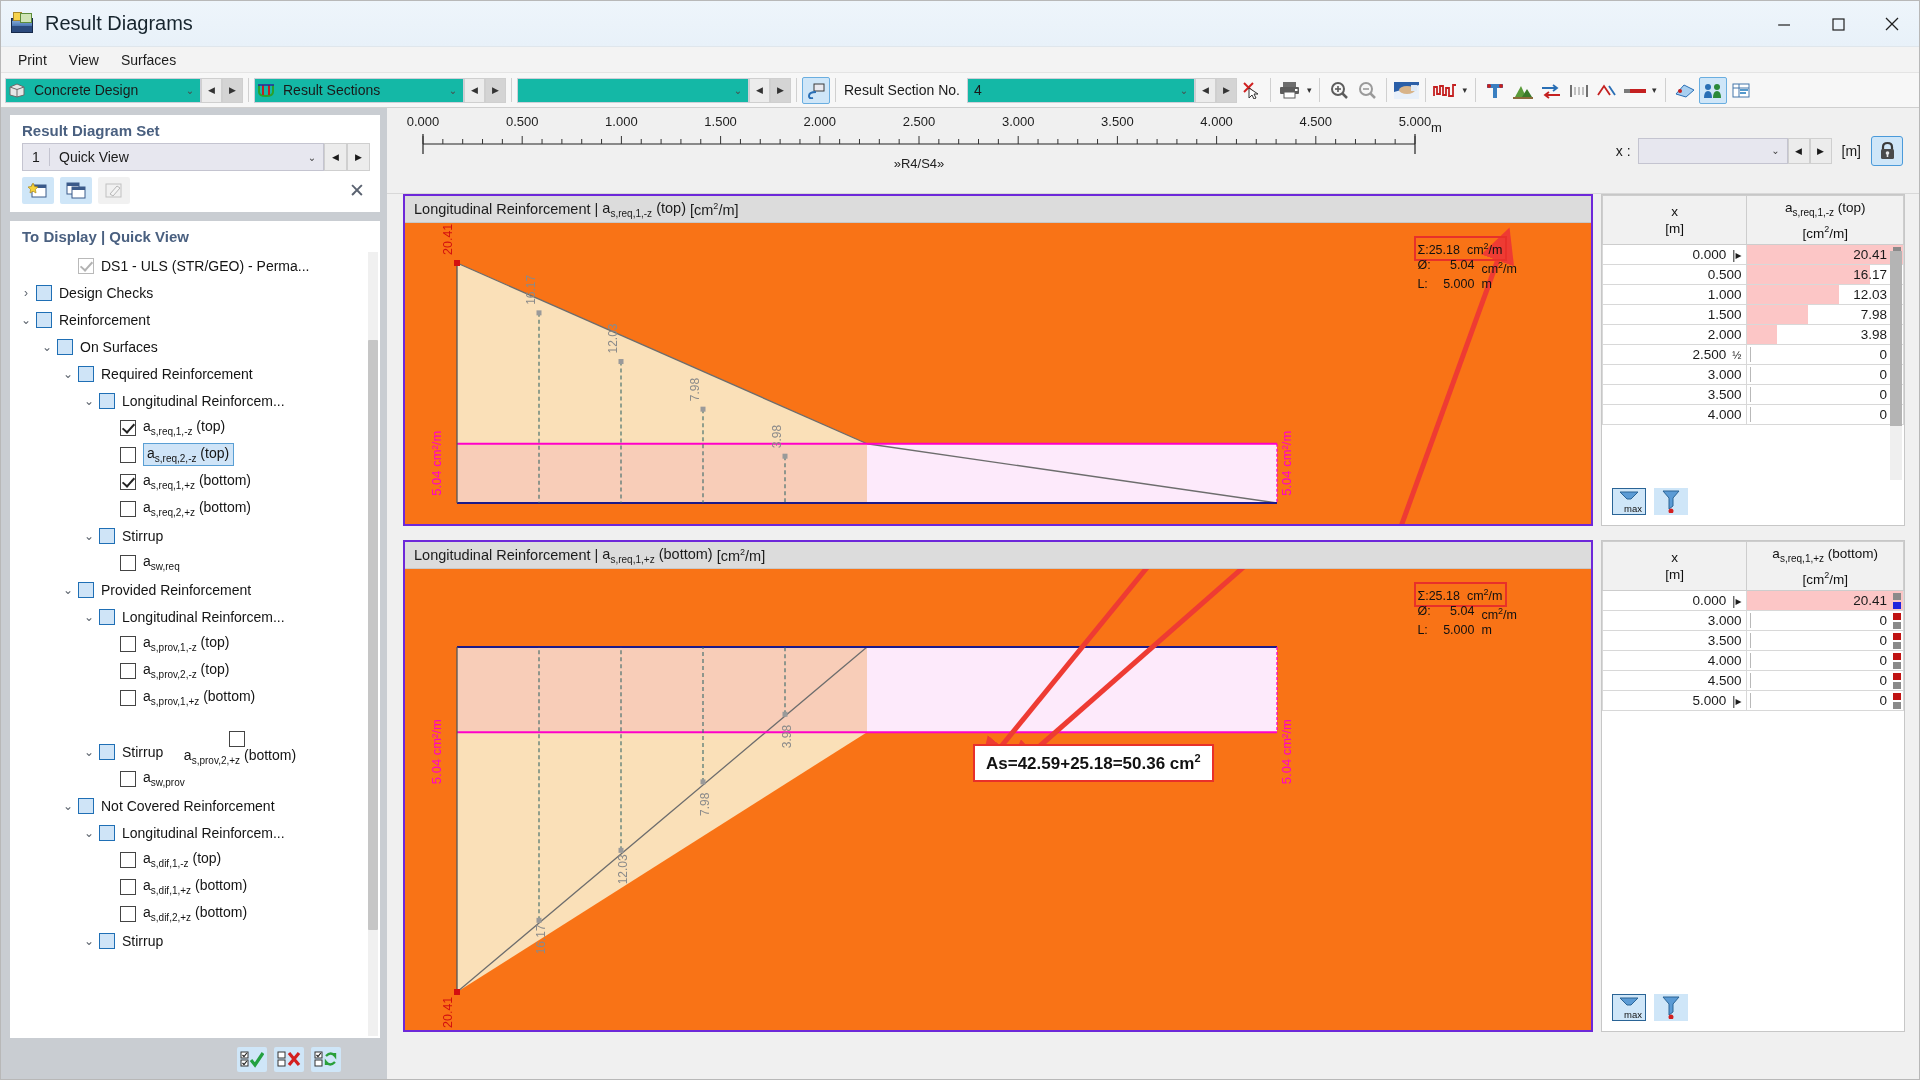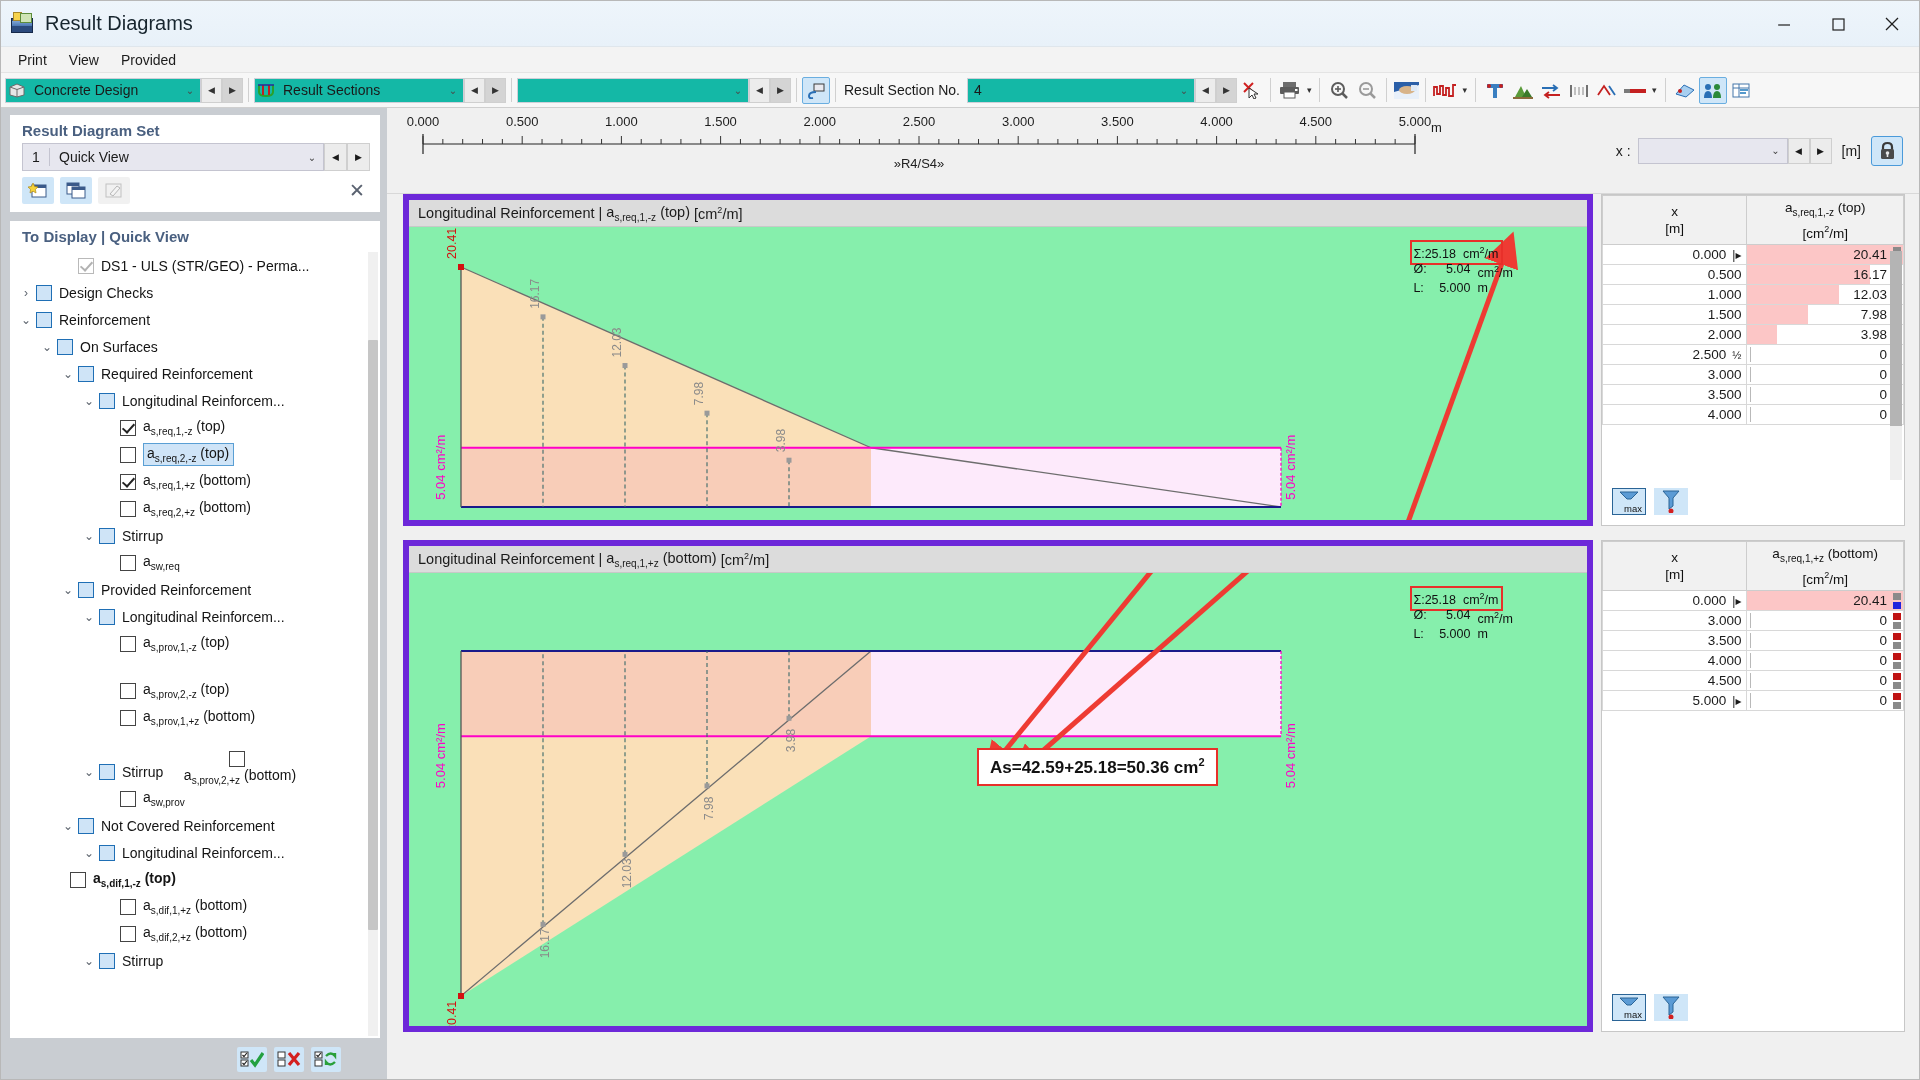--- a/index.html
+++ b/index.html
@@ -146,21 +146,21 @@
   .xcombo .arr { margin-left:auto; width:22px; text-align:center; font-size:10px; color:#444; }
   .xspin { width:22px; height:26px; background:#ececec; border:1px solid #cfcfcf;
       display:flex; align-items:center; justify-content:center; font-size:9px; }
   .xunit { font-size:14px; margin:0 10px; }
   .lockbtn { width:32px; height:30px; background:#cfe6f8; border:1px solid #4a9ada;
       border-radius:3px; display:flex; align-items:center; justify-content:center; }
 
   
   .diagrams { flex:1; display:flex; min-height:0; padding:0 0 6px 0; }
   .diagcol { flex:1; display:flex; flex-direction:column; min-width:0; padding-left:16px; }
-  .panel { background:#86efac; border:6px solid #6d28d9; display:flex; flex-direction:column;justify-content:center; }
+  .panel { background:#f97316; border:2px solid #6d28d9; display:flex; flex-direction:column;justify-content:center; }
   .panel.p1 { height:332px; }
   .panel.p2 { height:492px; margin-top:14px; }
   .panel-head { height:27px; flex:0 0 27px; background:#dcdcdc; border-bottom:1px solid #c8c8c8;
       display:flex; align-items:center; padding-left:9px; font-size:14.5px; color:#1b1b1b; }
   .panel-head sub { font-size:10px; } .panel-head sup { font-size:9px; }
   .plot { flex:1; position:relative; overflow:hidden; }
   .plot svg { position:absolute; left:0; top:0; }
 
   .sumbox { position:absolute; font-size:12.5px; color:#111; line-height:15px; white-space:nowrap; }
   .sumbox .r { display:flex; }
@@ -231,21 +231,21 @@
       <svg width="18" height="18">
           <line x1="3" y1="3" x2="15" y2="15" stroke="#202020" stroke-width="1.3"></line>
           <line x1="15" y1="3" x2="3" y2="15" stroke="#202020" stroke-width="1.3"></line>
         </svg>
     </div>
   </div>
 
   <div class="menubar">
     <div class="menuitem">Print</div>
     <div class="menuitem">View</div>
-    <div class="menuitem">Provided</div>
+    <div class="menuitem">Surfaces</div>
   </div>
 
   <div class="toolbar">
 
     <div class="tb-combo" style="width:196px">
       <div class="cb-ico">
         <svg width="17" height="15">
             <polygon points="1,4 8,1 15,4 15,12 8,14 1,12" fill="#e6e6e6" stroke="#6a6a6a" stroke-width="1"></polygon>
             <line x1="1" y1="4" x2="8" y2="6.5" stroke="#6a6a6a"></line>
             <line x1="15" y1="4" x2="8" y2="6.5" stroke="#6a6a6a"></line>
@@ -548,21 +548,21 @@
               <div class="trow" style="padding-left: 69px;">
                 <span class="twist">⌄</span>
                 <span class="cbox tint"></span>
                 <span class="tlabel">Longitudinal Reinforcem...</span>
               </div>
               <div class="trow" style="padding-left: 90px;">
                 <span class="twist empty">›</span>
                 <span class="cbox dark"></span>
                 <span class="tlabel">a<sub>s,prov,1,-z</sub>&nbsp;(top)</span>
               </div>
-              <div class="trow" style="padding-left: 90px; margin-top: 20px;">
+              <div class="trow" style="padding-left: 90px;">
                 <span class="twist empty">›</span>
                 <span class="cbox dark"></span>
                 <span class="tlabel">a<sub>s,prov,2,-z</sub>&nbsp;(top)</span>
               </div>
               <div class="trow" style="padding-left: 90px;">
                 <span class="twist empty">›</span>
                 <span class="cbox dark"></span>
                 <span class="tlabel">a<sub>s,prov,1,+z</sub>&nbsp;(bottom)</span>
               </div>
               <div class="trow" style="padding-left: 90px; flex-direction: column;">
@@ -583,21 +583,21 @@
               <div class="trow" style="padding-left: 48px;">
                 <span class="twist">⌄</span>
                 <span class="cbox tint"></span>
                 <span class="tlabel">Not Covered Reinforcement</span>
               </div>
               <div class="trow" style="padding-left: 69px;">
                 <span class="twist">⌄</span>
                 <span class="cbox tint"></span>
                 <span class="tlabel">Longitudinal Reinforcem...</span>
               </div>
-              <div class="trow" style="padding-left: 40px; font-weight: bold;">
+              <div class="trow" style="padding-left: 90px;">
                 <span class="twist empty">›</span>
                 <span class="cbox dark"></span>
                 <span class="tlabel">a<sub>s,dif,1,-z</sub>&nbsp;(top)</span>
               </div>
               <div class="trow" style="padding-left: 90px;">
                 <span class="twist empty">›</span>
                 <span class="cbox dark"></span>
                 <span class="tlabel">a<sub>s,dif,1,+z</sub>&nbsp;(bottom)</span>
               </div>
               <div class="trow" style="padding-left: 90px;">

